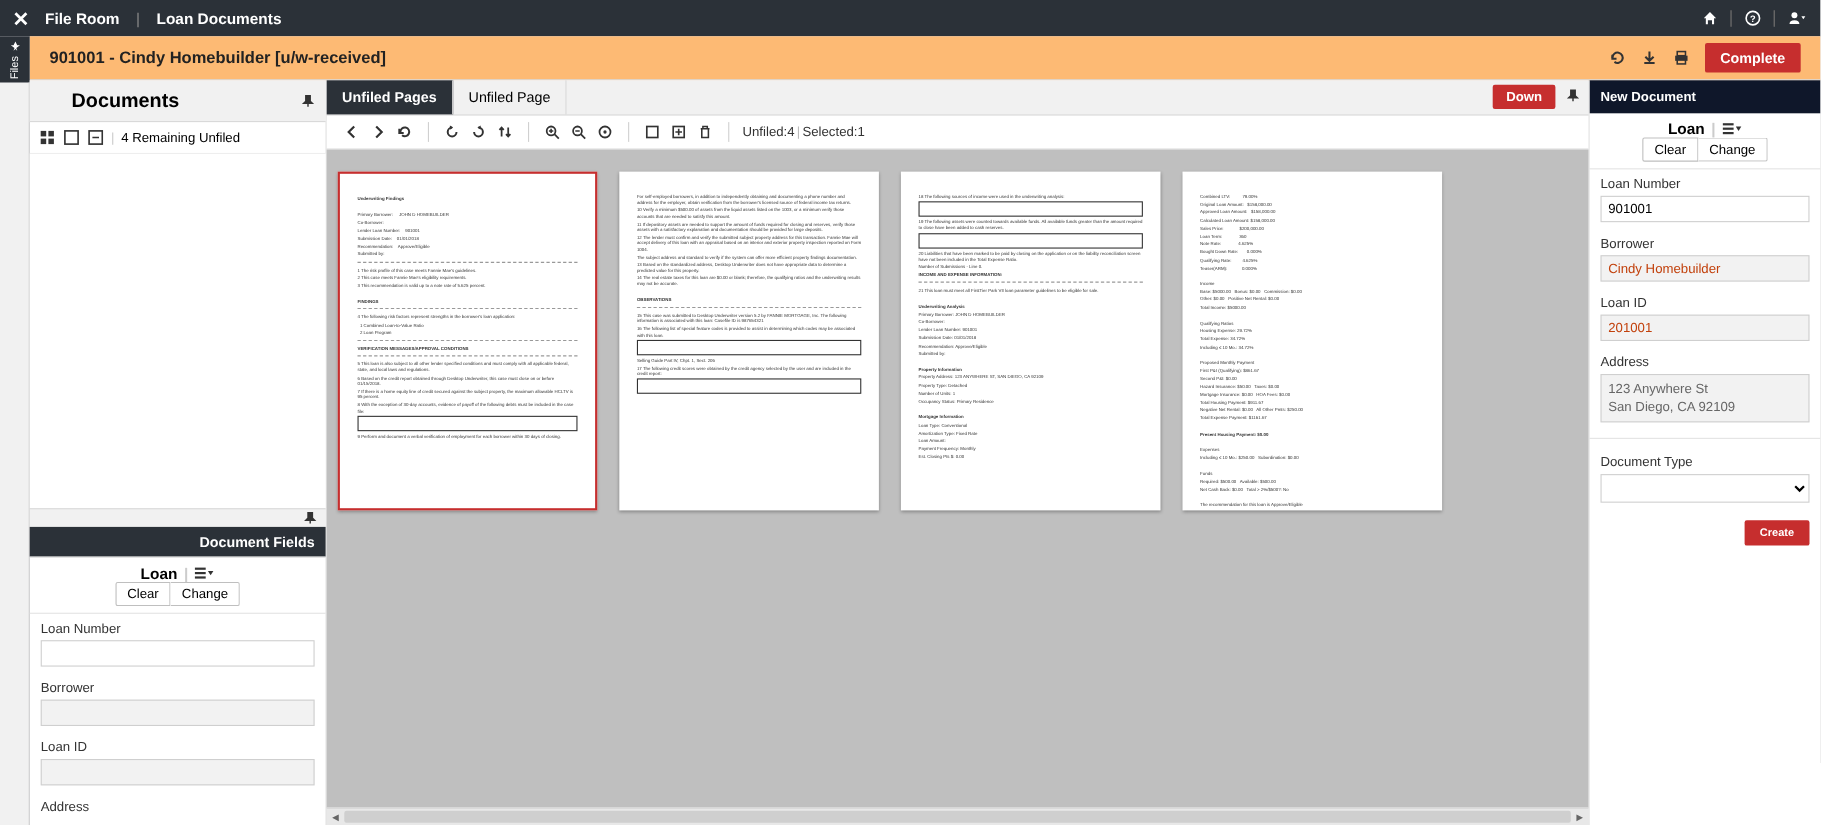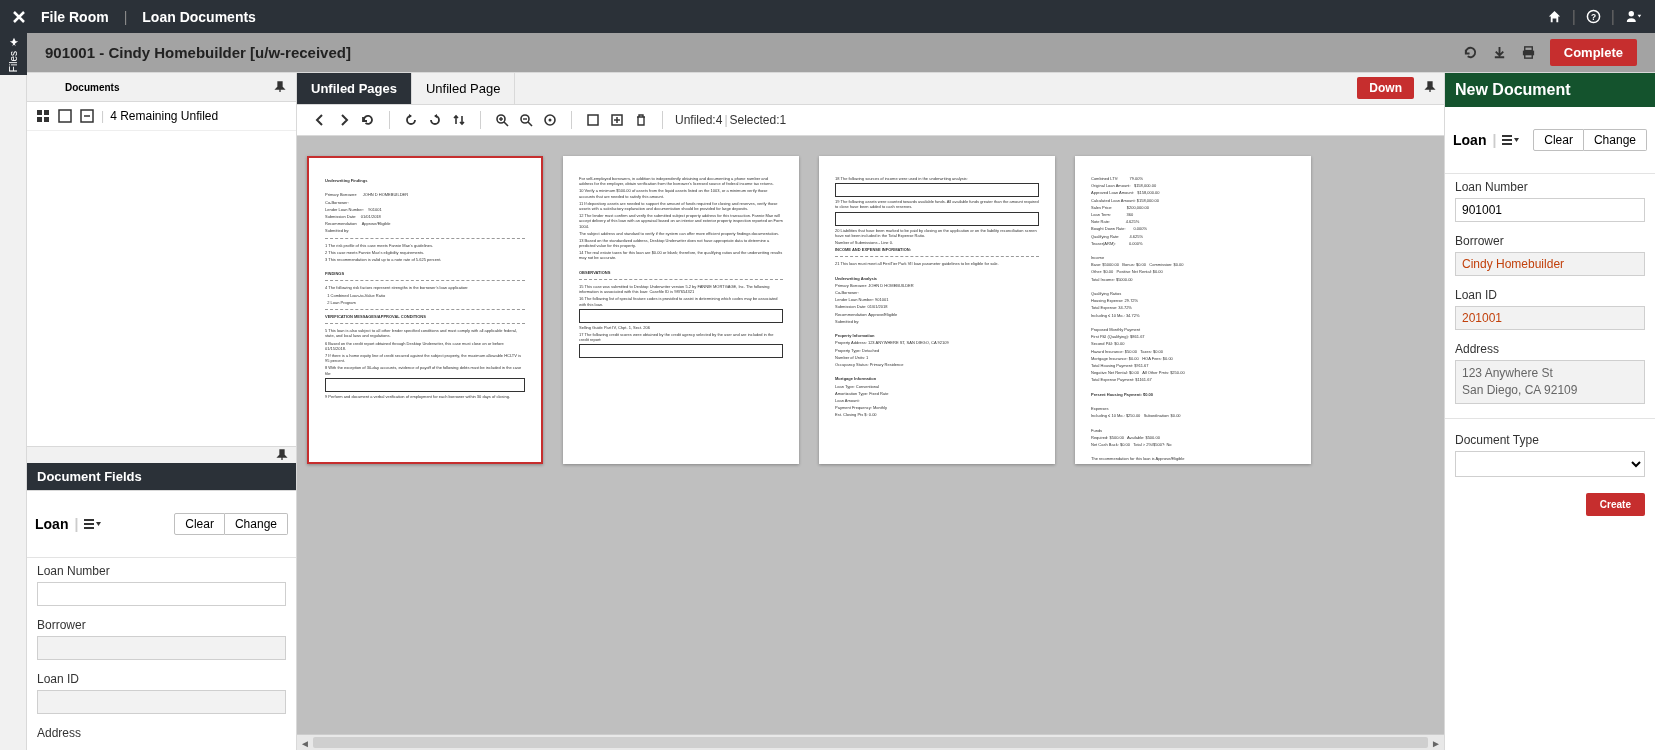--- a/index.html
+++ b/index.html
@@ -7,46 +7,46 @@
 
 
 .top-banner { height: 33px; background: #2b3138; color: #fff; display: flex; align-items: center; padding: 0 12px; justify-content: space-between; }
 .top-banner-left { display: flex; align-items: center; gap: 15px; font-size: 14px; font-weight: bold; }
 .top-banner-left .sep { color: #888; font-weight: normal; }
 .top-banner-right { display: flex; align-items: center; gap: 10px; }
 .top-banner-right .vsep { color: #666; }
 .icon-btn { cursor: pointer; color: #fff; }
 
 
-.title-bar { height: 40px; background: #a3a3a3; border-bottom: 1px solid #d9d9d9; display: flex; align-items: center; padding: 0 18px; justify-content: space-between; margin-left: 27px; }
+.title-bar { height: 40px; background: #fdba74; border-bottom: 1px solid #d9d9d9; display: flex; align-items: center; padding: 0 18px; justify-content: space-between; margin-left: 27px; }
 .title-bar h2 { font-size: 15px; font-weight: bold; color: #222; }
 .title-bar-right { display: flex; align-items: center; gap: 14px; }
 .complete-btn { background: #c62e2e; color: #fff; border: none; padding: 6px 14px; font-size: 13px; font-weight: bold; cursor: pointer; border-radius: 2px; }
 .icon-dark { color: #333; cursor: pointer; }
 
 
 .main { display: flex; height: calc(750px - 33px - 40px); position: relative; }
 .files-tab-full { width: 27px; background: #2b3138; color: #fff; height: calc(750px - 33px); position: absolute; top: 33px; left: 0; display: flex; flex-direction: column; align-items: center; padding-top: 4px; }
 .files-tab-full .pin { font-size: 12px; margin-bottom: 4px; }
 .files-tab-full .vtext { writing-mode: vertical-rl; font-size: 10px; transform: rotate(180deg); }
 
 
 .left-panel { width: 270px; margin-left: 27px; border-right: 1px solid #d9d9d9; display: flex; flex-direction: column; }
 .panel-header { background: #f1f1f1; border-bottom: 1px solid #d9d9d9; padding: 8px 10px; display: flex; justify-content: space-between; align-items: center; }
-.panel-header h3 { font-size: 10px; font-weight: bold; padding-left: 28px; }
+.panel-header h3 { font-size: 18px; font-weight: bold; padding-left: 28px; }
 .pin-icon { cursor: pointer; }
 
 .docs-toolbar { padding: 6px 8px; display: flex; align-items: center; gap: 6px; border-bottom: 1px solid #eee; font-size: 12px; }
 .docs-toolbar .sm-icon { width: 16px; height: 16px; display: inline-flex; align-items: center; justify-content: center; cursor: pointer; }
 .docs-body { flex: 1; background: #fff; }
 
-.doc-fields-header { background: #2b3138; color: #fff; padding: 6px 10px; font-size: 13px; font-weight: bold; display: flex; justify-content: flex-start; align-items: center; }
+.doc-fields-header { background: #2b3138; color: #fff; padding: 6px 10px; font-size: 13px; font-weight: bold; display: flex; justify-content: flex-end; align-items: center; }
 
 .fields-body { border-top: 1px solid #d9d9d9; padding: 0; }
-.fields-bar { padding: 22px 8px; display: flex; align-items: center; justify-content: space-between; border-bottom: 1px solid #e3e3e3; }
+.fields-bar { padding: 6px 8px; display: flex; align-items: center; justify-content: center; border-bottom: 1px solid #e3e3e3; flex-direction: column; }
 .fields-bar-left { display: flex; align-items: center; gap: 6px; font-weight: bold; font-size: 14px; }
 .small-btn { background: #fff; border: 1px solid #bfbfbf; padding: 3px 10px; font-size: 12px; cursor: pointer; border-radius: 2px; }
 .btn-group { display: flex; }
 .btn-group .small-btn:first-child { border-top-right-radius: 0; border-bottom-right-radius: 0; }
 .btn-group .small-btn:last-child { border-top-left-radius: 0; border-bottom-left-radius: 0; border-left: none; }
 
 .field-row { padding: 6px 10px; }
 .field-row label { display: block; font-size: 12px; color: #333; margin-bottom: 4px; }
 .field-row input, .field-row select { width: 100%; padding: 4px 6px; font-size: 12px; border: 1px solid #cfcfcf; background: #fff; }
 .field-row input[readonly] { background: #f2f2f2; color: #c2410c; }
@@ -76,21 +76,21 @@
 .thumb strong { font-weight: bold; }
 
 .scrollbar-bottom { height: 16px; background: #e8e8e8; border-top: 1px solid #ccc; position: relative; }
 .scrollbar-bottom .sb-thumb { position: absolute; left: 2px; top: 2px; bottom: 2px; width: 98%; background: #cfcfcf; border-radius: 2px; }
 .scrollbar-bottom .sb-arrow { position: absolute; top: 0; width: 16px; height: 16px; display:flex; align-items:center; justify-content:center; color:#666; font-size:10px; }
 
 .doc-pages-bar { background: #f1f1f1; border-top: 1px solid #d9d9d9; padding: 4px 8px; display: flex; align-items: center; gap: 8px; font-size: 13px; font-weight: bold; }
 
 
 .right-panel { width: 210px; display: flex; flex-direction: column; }
-.right-header { background: #14532d; color: #fff; padding: 8px 10px; font-size: 16px; font-weight: bold; }
+.right-header { background: #0f172a; color: #fff; padding: 8px 10px; font-size: 12px; font-weight: bold; }
 .right-body { padding: 0; font-size: 12px; }
 .right-body .fields-bar { border-bottom: 1px solid #e3e3e3; }
 .create-btn { background: #c62e2e; color: #fff; border: none; padding: 6px 14px; font-size: 10px; font-weight: bold; cursor: pointer; border-radius: 2px; float: right; margin: 10px; }
 .hr { border-top: 1px solid #e3e3e3; margin: 8px 0; }
 
 svg { display: block; }
 </style>
 </head>
 <body>
 

